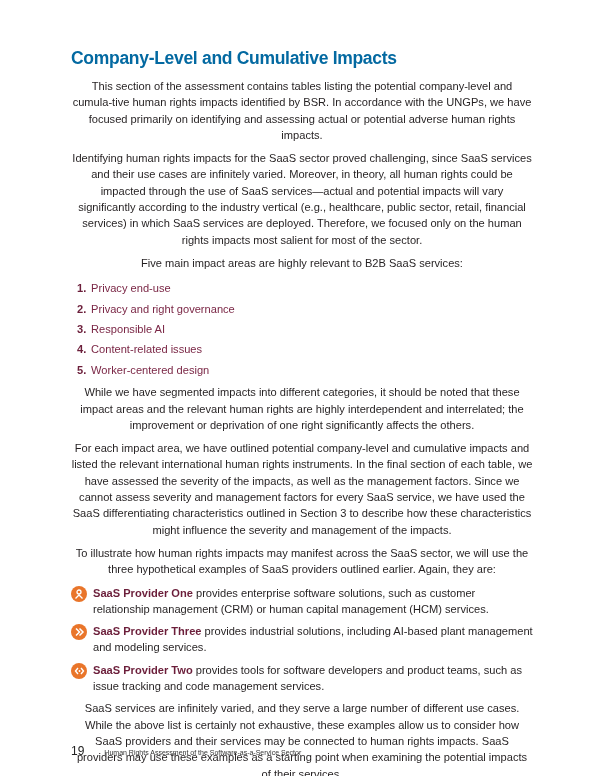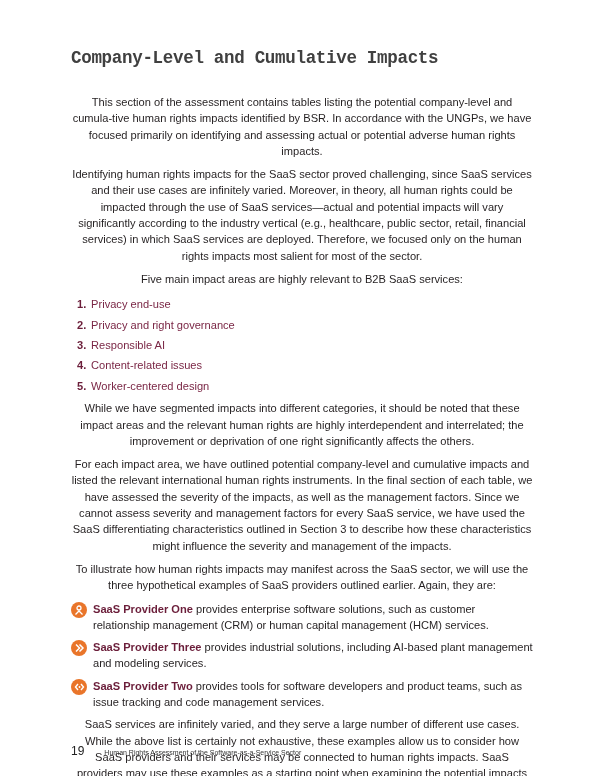--- a/index.html
+++ b/index.html
@@ -1,20 +1,20 @@
 <!DOCTYPE html>
 <html><head>
 <meta charset="utf-8">
 <style>
   html, body { margin: 0; padding: 0; background: #ffffff; }
   body { width: 600px; height: 776px; position: relative; overflow: hidden;
          font-family: "Liberation Sans", "DejaVu Sans", sans-serif; color: #231f20; }
   .page { position: absolute; left: 71px; top: 46px; width: 462px; }
-  .title { font-family: Liberation Mono, monospace; font-weight: bold; font-size: 17.5px;
-           color: #404040; margin: 0 0 24px 0; letter-spacing: -0.3px; line-height: 24px; }
+  .title { font-family: Liberation Sans, sans-serif; font-weight: bold; font-size: 17.5px;
+           color: #0369a1; margin: 0 0 8px 0; letter-spacing: -0.3px; line-height: 24px; }
   p { margin: 0 0 7px 0; font-size: 11.1px; line-height: 16.3px; text-align: center; }
   ol.areas { list-style: none; margin: 0 0 4px 0; padding: 0 0 0 6px; }
   ol.areas li { font-size: 11.1px; line-height: 20.4px; color: #7a2645; }
   ol.areas li .num { font-weight: bold; color: #6b1e3a; display: inline-block; width: 11px; }
   .provider { position: relative; padding-left: 22px; margin: 0 0 6px 0; font-size: 11.1px; line-height: 16.3px; }
   .provider .icon { position: absolute; left: 0; top: 1px; width: 16px; height: 16px; border-radius: 50%;
                     background: #e9752a; color: #fff; display: flex; align-items: center; justify-content: center;
                     font-size: 9px; font-weight: bold; }
   .provider .name { font-weight: bold; color: #6b1e3a; }
   .footer { position: absolute; left: 71px; top: 744px; font-size: 7px; color: #333; }

